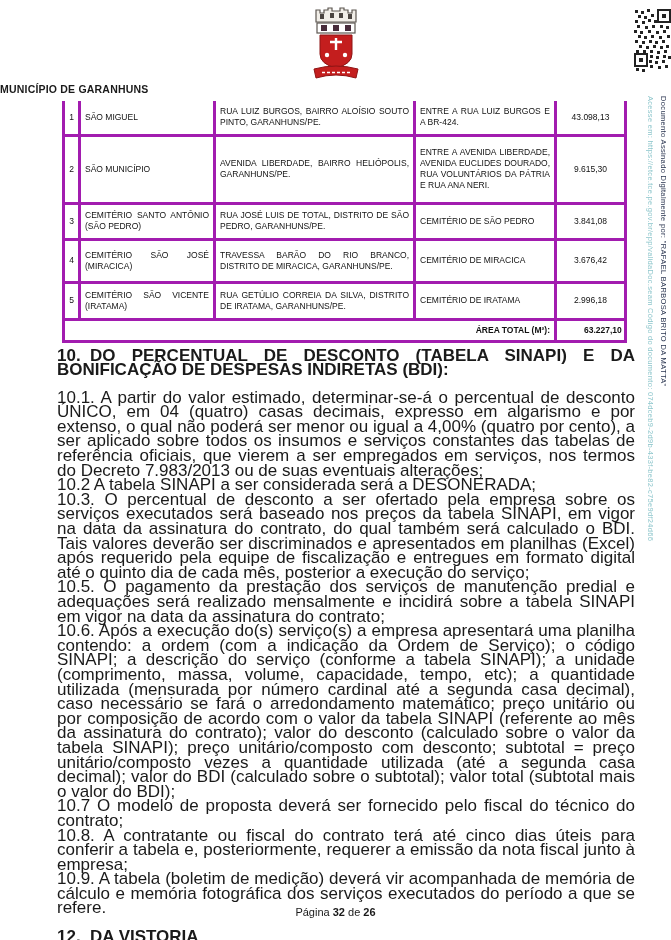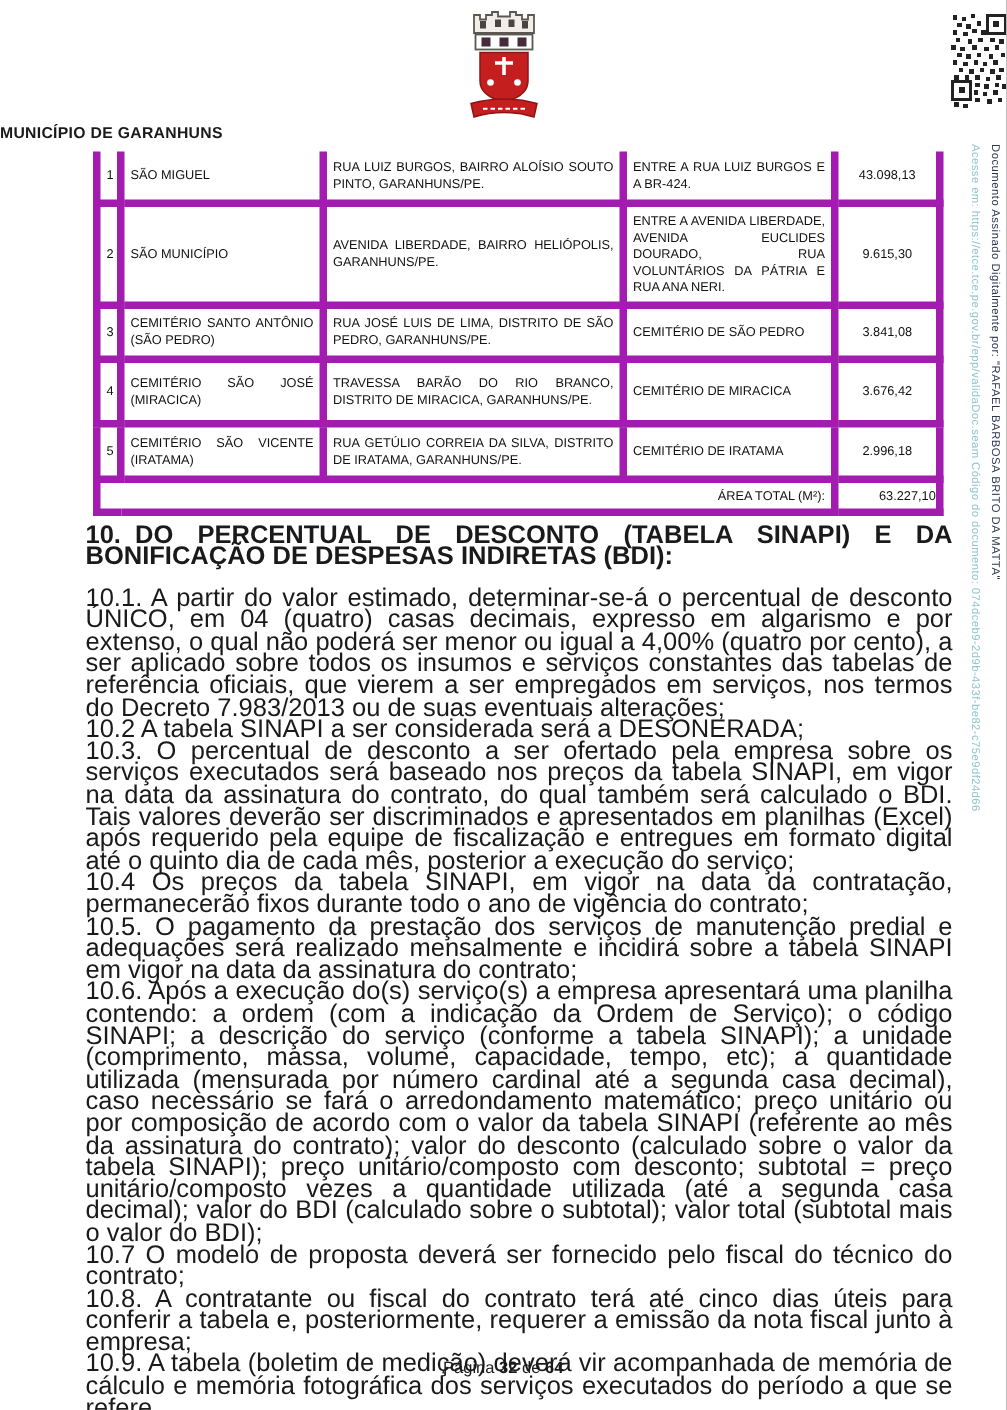--- a/index.html
+++ b/index.html
@@ -30,30 +30,30 @@
     font-size:7.5px; letter-spacing:.3px; color:#8ec6cc;
   }
 
   
   .content { position:absolute; left:57px; top:101px; width:578px; }
 
   table.sites {
     margin-left:5px; width:551px; border-collapse:collapse; table-layout:fixed;
     font-size:8.5px; line-height:11px; color:#111;
   }
-  table.sites td { border:5px solid #a21caf; padding:2px 4px; vertical-align:middle; }
+  table.sites td { border:3px solid #a21caf; padding:2px 4px; vertical-align:middle; }
   table.sites tr:first-child td { border-top:none; }
   .c-num  { width:16px;  text-align:center; }
   .c-name { width:135px; text-align:justify; }
   .c-addr { width:200px; text-align:justify; }
   .c-loc  { width:141px; text-align:justify; }
   .c-area { width:70px;  text-align:center; }
   tr.r1 { height:34px; } tr.r2 { height:68px; } tr.r3 { height:36px; }
   tr.r4 { height:43px; } tr.r5 { height:37px; } tr.rt { height:22px; }
-  tr.rt td { font-weight:normal;padding-left:27px; }
+  tr.rt td { font-weight:bold;padding-left:27px; }
   .total-label-cell { text-align:right; padding-right:6px; }
 
   .sections { margin-top:6px; font-size:17px; line-height:14.6px; text-align:justify; }
   .sec-heading { font-weight:bold; text-align:justify; }
   .sec-heading .h-num { display:inline-block; width:33px; }
   .gap-lg { height:14px; }
   .gap-md { height:13px; }
   .gap-sec { height:17px; }
   .body-p { text-align:justify; }
 
@@ -178,21 +178,21 @@
         <tr class="r2">
           <td class="c-num">2</td>
           <td class="c-name">SÃO MUNICÍPIO</td>
           <td class="c-addr">AVENIDA LIBERDADE, BAIRRO HELIÓPOLIS, GARANHUNS/PE.</td>
           <td class="c-loc">ENTRE A AVENIDA LIBERDADE, AVENIDA EUCLIDES DOURADO, RUA VOLUNTÁRIOS DA PÁTRIA E RUA ANA NERI.</td>
           <td class="c-area">9.615,30</td>
         </tr>
         <tr class="r3">
           <td class="c-num">3</td>
           <td class="c-name">CEMITÉRIO SANTO ANTÔNIO (SÃO PEDRO)</td>
-          <td class="c-addr">RUA JOSÉ LUIS DE LIMA, DISTRITO DE SÃO PEDRO, GARANHUNS/PE.</td>
+          <td class="c-addr">RUA JOSÉ LUIS DE TOTAL, DISTRITO DE SÃO PEDRO, GARANHUNS/PE.</td>
           <td class="c-loc">CEMITÉRIO DE SÃO PEDRO</td>
           <td class="c-area">3.841,08</td>
         </tr>
         <tr class="r4">
           <td class="c-num">4</td>
           <td class="c-name">CEMITÉRIO SÃO JOSÉ (MIRACICA)</td>
           <td class="c-addr">TRAVESSA BARÃO DO RIO BRANCO, DISTRITO DE MIRACICA, GARANHUNS/PE.</td>
           <td class="c-loc">CEMITÉRIO DE MIRACICA</td>
           <td class="c-area">3.676,42</td>
         </tr>
@@ -209,33 +209,32 @@
         </tr>
       </tbody>
     </table>
 
     <div class="sections">
       <p class="sec-heading"><span class="h-num">10.</span><span>DO PERCENTUAL DE DESCONTO (TABELA SINAPI) E DA BONIFICAÇÃO DE DESPESAS INDIRETAS (BDI):</span></p>
       <div class="gap-md"></div>
       <p class="body-p">10.1. A partir do valor estimado, determinar-se-á o percentual de desconto ÚNICO, em 04 (quatro) casas decimais, expresso em algarismo e por extenso, o qual não poderá ser menor ou igual a 4,00% (quatro por cento), a ser aplicado sobre todos os insumos e serviços constantes das tabelas de referência oficiais, que vierem a ser empregados em serviços, nos termos do Decreto 7.983/2013 ou de suas eventuais alterações;</p>
       <p class="body-p">10.2 A tabela SINAPI a ser considerada será a DESONERADA;</p>
       <p class="body-p">10.3. O percentual de desconto a ser ofertado pela empresa sobre os serviços executados será baseado nos preços da tabela SINAPI, em vigor na data da assinatura do contrato, do qual também será calculado o BDI. Tais valores deverão ser discriminados e apresentados em planilhas (Excel) após requerido pela equipe de fiscalização e entregues em formato digital até o quinto dia de cada mês, posterior a execução do serviço;</p>
-      <p class="body-p">10.4 Os preços da tabela SINAPI, em vigor na data da contratação, permanecerão fixos durante todo o ano de vigência do contrato;</p>
       <p class="body-p">10.5. O pagamento da prestação dos serviços de manutenção predial e adequações será realizado mensalmente e incidirá sobre a tabela SINAPI em vigor na data da assinatura do contrato;</p>
       <p class="body-p">10.6. Após a execução do(s) serviço(s) a empresa apresentará uma planilha contendo: a ordem (com a indicação da Ordem de Serviço); o código SINAPI; a descrição do serviço (conforme a tabela SINAPI); a unidade (comprimento, massa, volume, capacidade, tempo, etc); a quantidade utilizada (mensurada por número cardinal até a segunda casa decimal), caso necessário se fará o arredondamento matemático; preço unitário ou por composição de acordo com o valor da tabela SINAPI (referente ao mês da assinatura do contrato); valor do desconto (calculado sobre o valor da tabela SINAPI); preço unitário/composto com desconto; subtotal = preço unitário/composto vezes a quantidade utilizada (até a segunda casa decimal); valor do BDI (calculado sobre o subtotal); valor total (subtotal mais o valor do BDI);</p>
       <p class="body-p">10.7 O modelo de proposta deverá ser fornecido pelo fiscal do técnico do contrato;</p>
       <p class="body-p">10.8. A contratante ou fiscal do contrato terá até cinco dias úteis para conferir a tabela e, posteriormente, requerer a emissão da nota fiscal junto à empresa;</p>
       <p class="body-p">10.9. A tabela (boletim de medição) deverá vir acompanhada de memória de cálculo e memória fotográfica dos serviços executados do período a que se refere.</p>
       <div class="gap-lg"></div>
       <p class="sec-heading"><span class="h-num">12.</span><span>DA VISTORIA</span></p>
       <div class="gap-sec"></div>
       <p class="body-p">12.1. É facultada aos licitantes a realização de vistoria nos locais de execução dos serviços</p>
     </div>
   </div>
 
   <div class="footer">
     <span>Página</span>
     <b>32</b>
     <span>de</span>
-    <b>64</b>
+    <b>26</b>
   </div>
 
 </div>
 
 </body></html>

